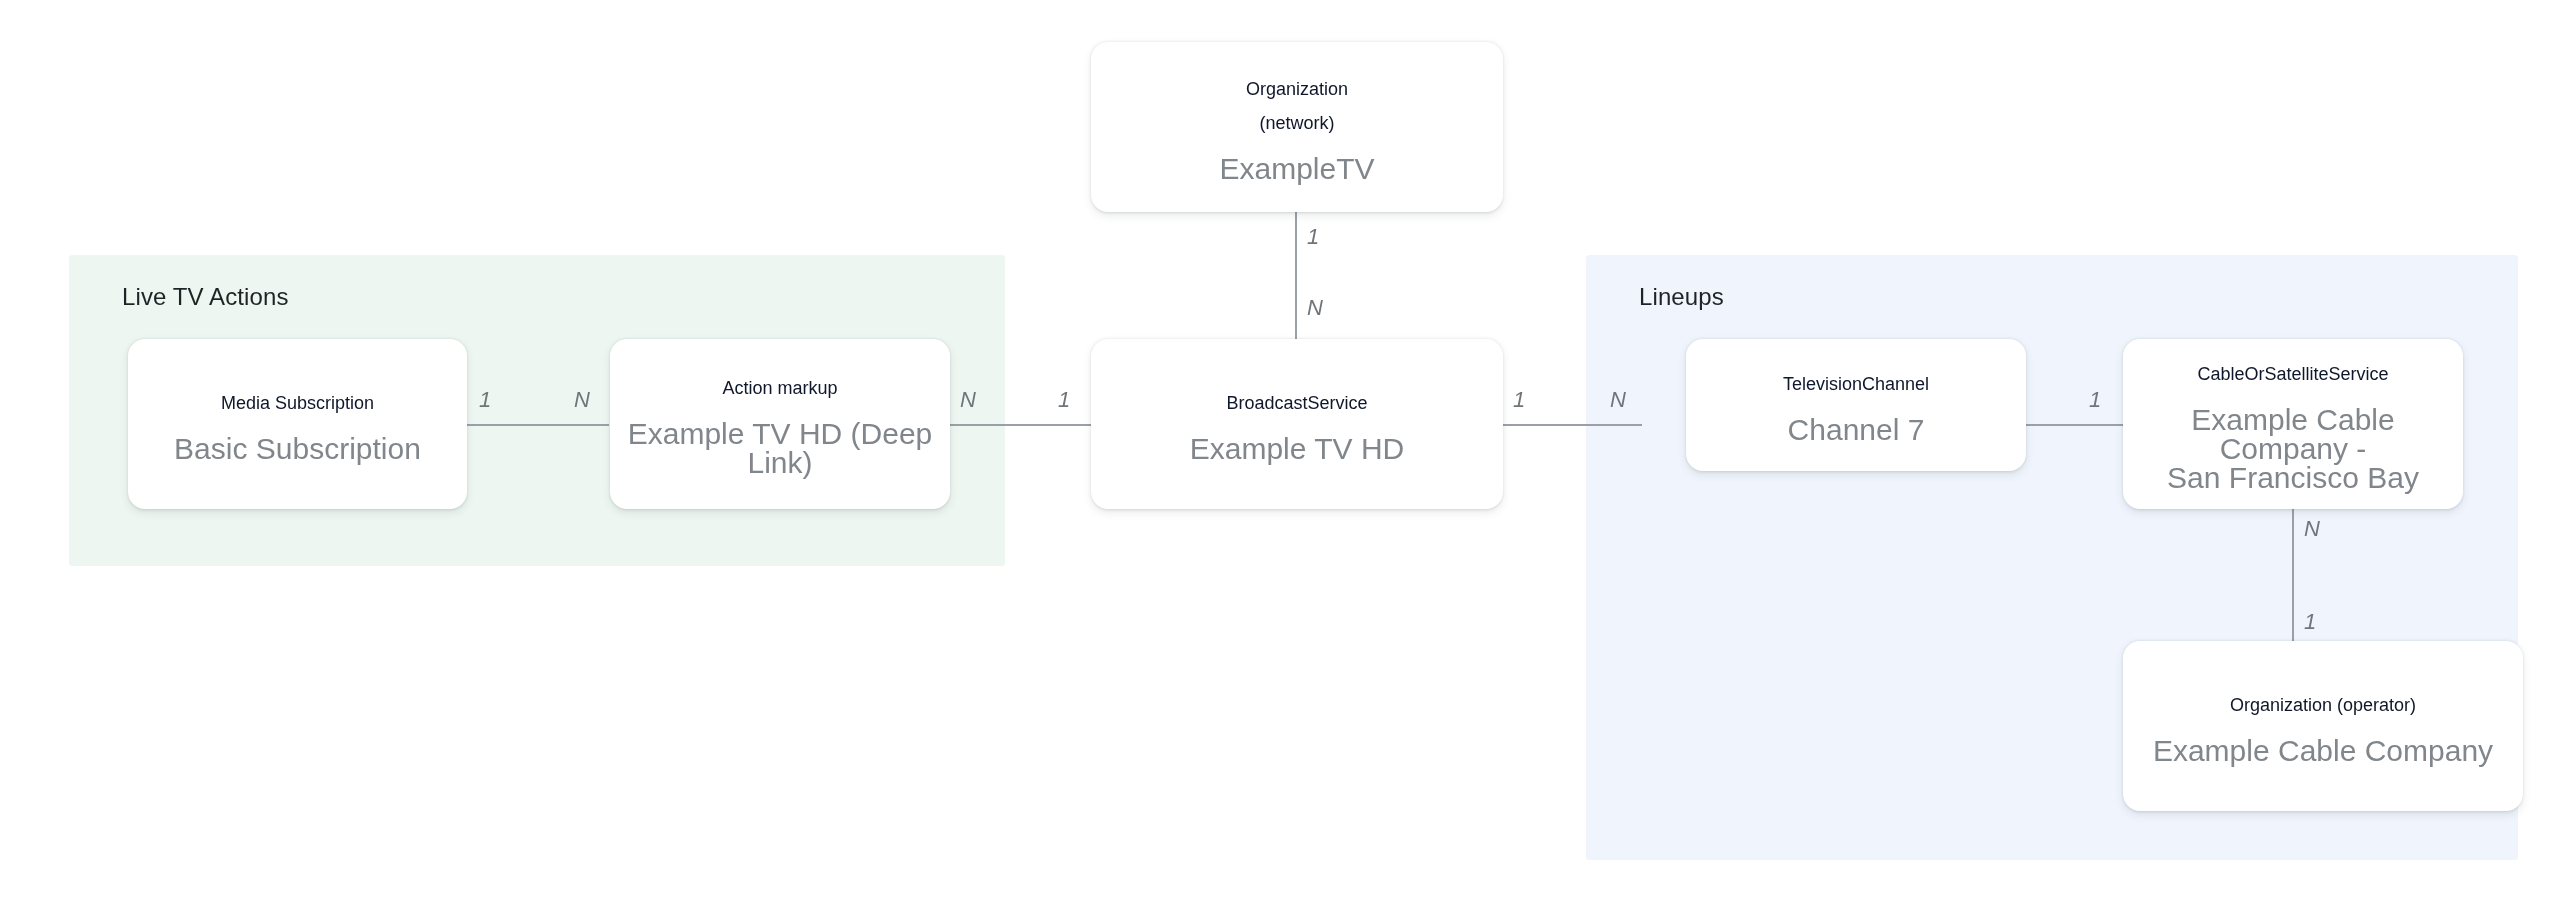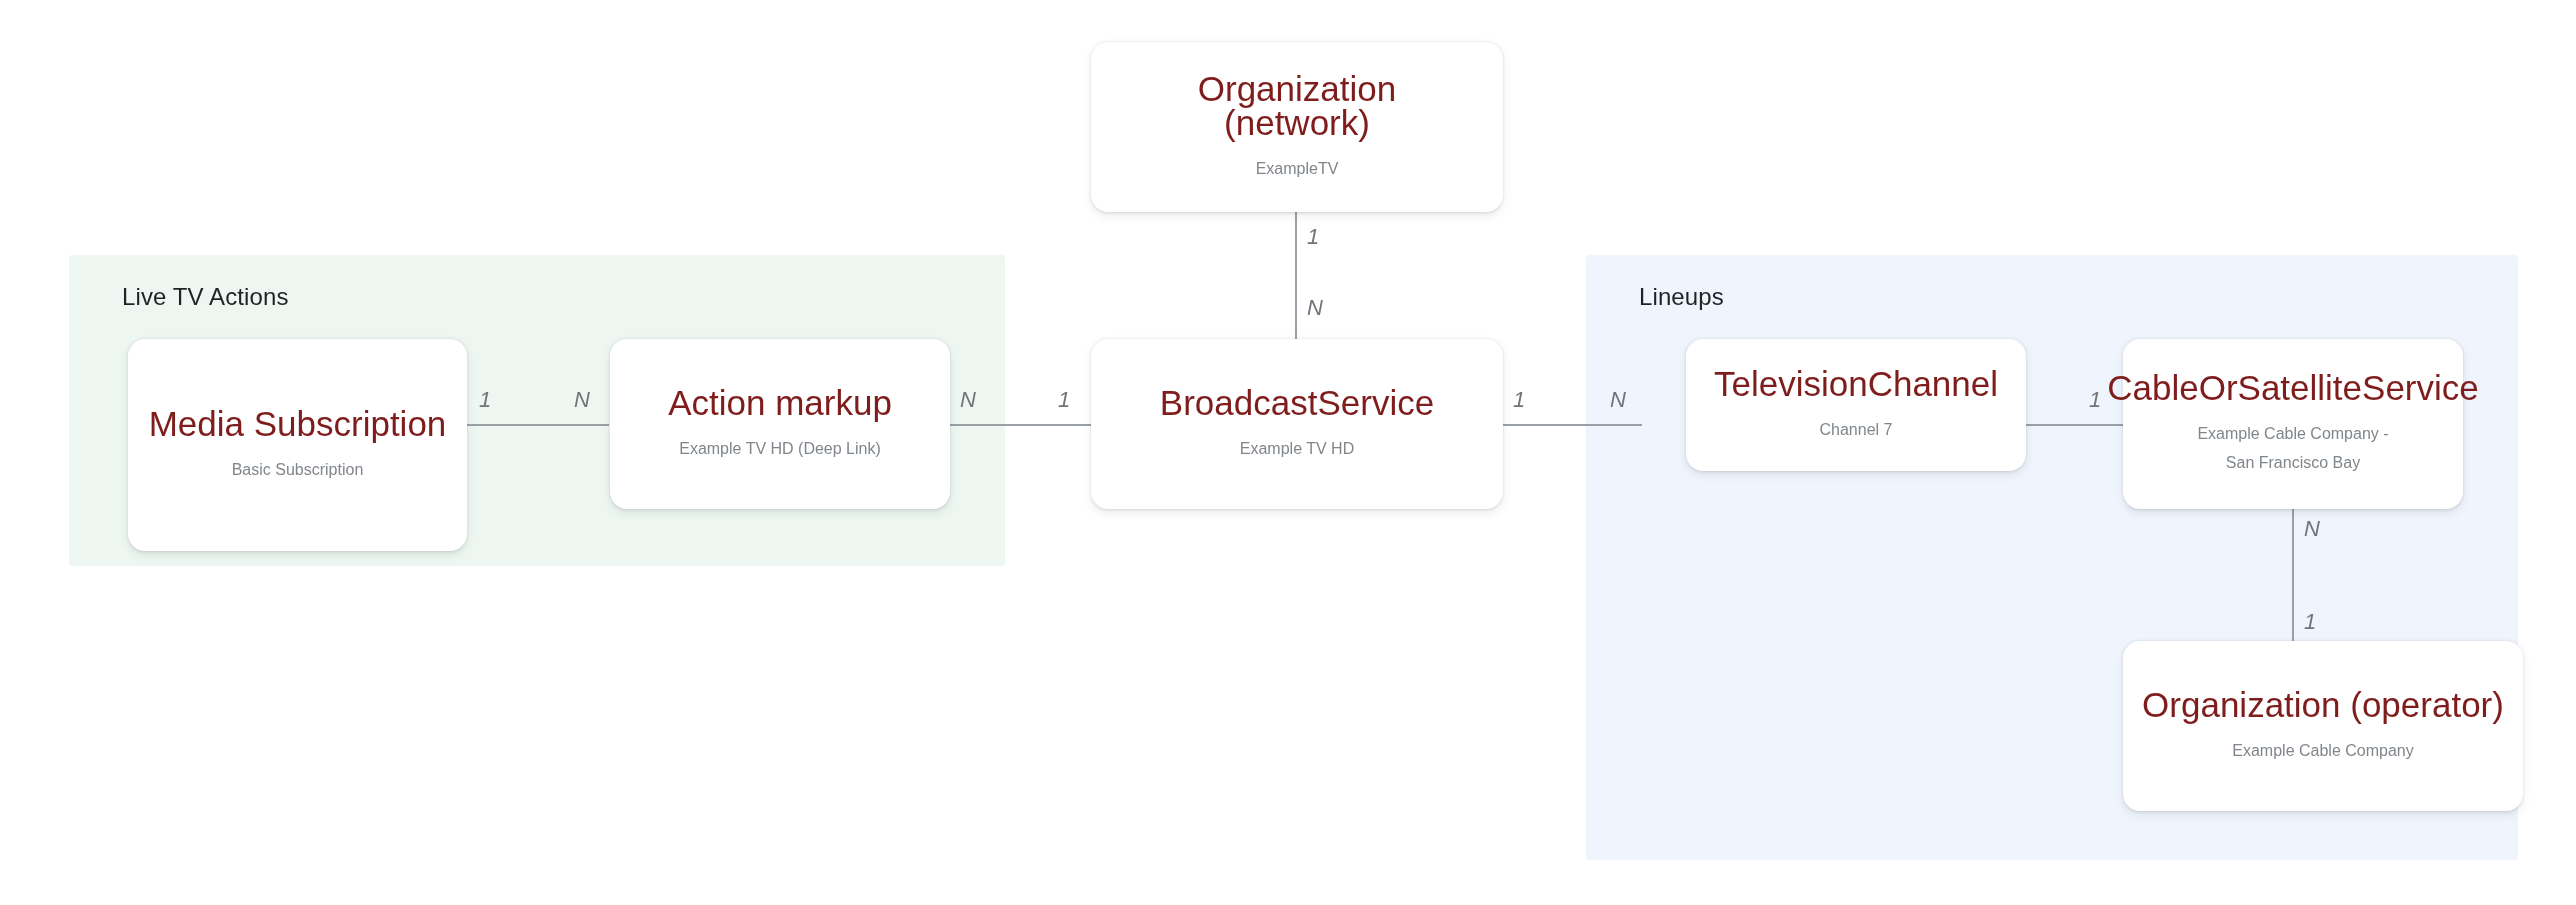--- a/index.html
+++ b/index.html
@@ -80,40 +80,40 @@
     box-shadow: 0 0.9px 2.7px rgba(60,64,67,0.14),
                 0 3.5px 8.8px rgba(60,64,67,0.10);
     display: flex;
     flex-direction: column;
     align-items: center;
     justify-content: center;
     box-sizing: border-box;
     padding: 8.8px 16px;
   }
   .node-title {
-    font-size: 35px;
+    font-size: 18px;
     line-height: 34px;
-    color: #7f1d1d;
+    color: #0f172a;
     text-align: center;
     font-weight: 400;
     white-space: pre-line;
   }
   .node-sub {
     margin-top: 14px;
-    font-size: 16px;
+    font-size: 30px;
     line-height: 29px;
     color: #80868b;
     text-align: center;
     font-weight: 400;
     white-space: pre-line;
   }
 
   
   #node-org-network   { left: 1091px; top: 42px;  width: 412px; height: 170px; }
-  #node-media-sub     { left: 128px;  top: 339px; width: 339px; height: 212px; }
+  #node-media-sub     { left: 128px;  top: 339px; width: 339px; height: 170px; }
   #node-action-markup { left: 610px;  top: 339px; width: 340px; height: 170px; }
   #node-broadcast     { left: 1091px; top: 339px; width: 412px; height: 170px; }
   #node-tv-channel    { left: 1642px; top: 339px; width: 340px; height: 132px; margin-left: 44px; }
   #node-cable-sat     { left: 2123px; top: 339px; width: 340px; height: 170px; }
   #node-org-operator  { left: 2123px; top: 641px; width: 400px; height: 170px; }
 </style>
 </head>
 <body>
 
 <div class="canvas">

